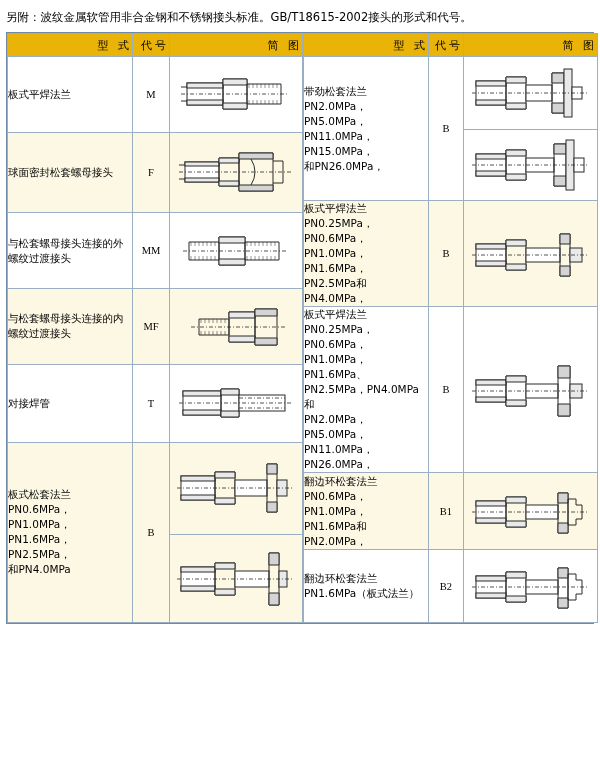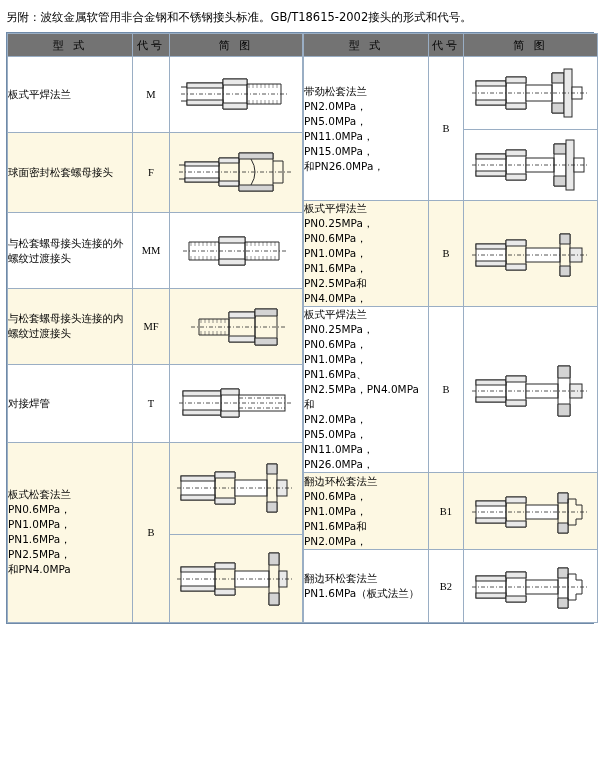--- a/index.html
+++ b/index.html
@@ -48,25 +48,25 @@
     width: 293px;
     border-left: 1px solid #6f8aa8;
   }
   .grid th, .grid td {
     border: 1px solid #9aaec4;
     font-size: 10.5px;
     vertical-align: middle;
     padding: 0;
   }
   .grid th {
-    background: #737373;
+    background: #eab308;
     height: 22px;
     font-weight: normal;
     letter-spacing: 3px;
-    text-align: center;
+    text-align: right;
     font-size: 11px;
     color: #000;
   }
   .c-type {
     width: 124px;
     padding: 4px 6px;
     line-height: 15px;
     text-align: left;
   }
   .c-code {

